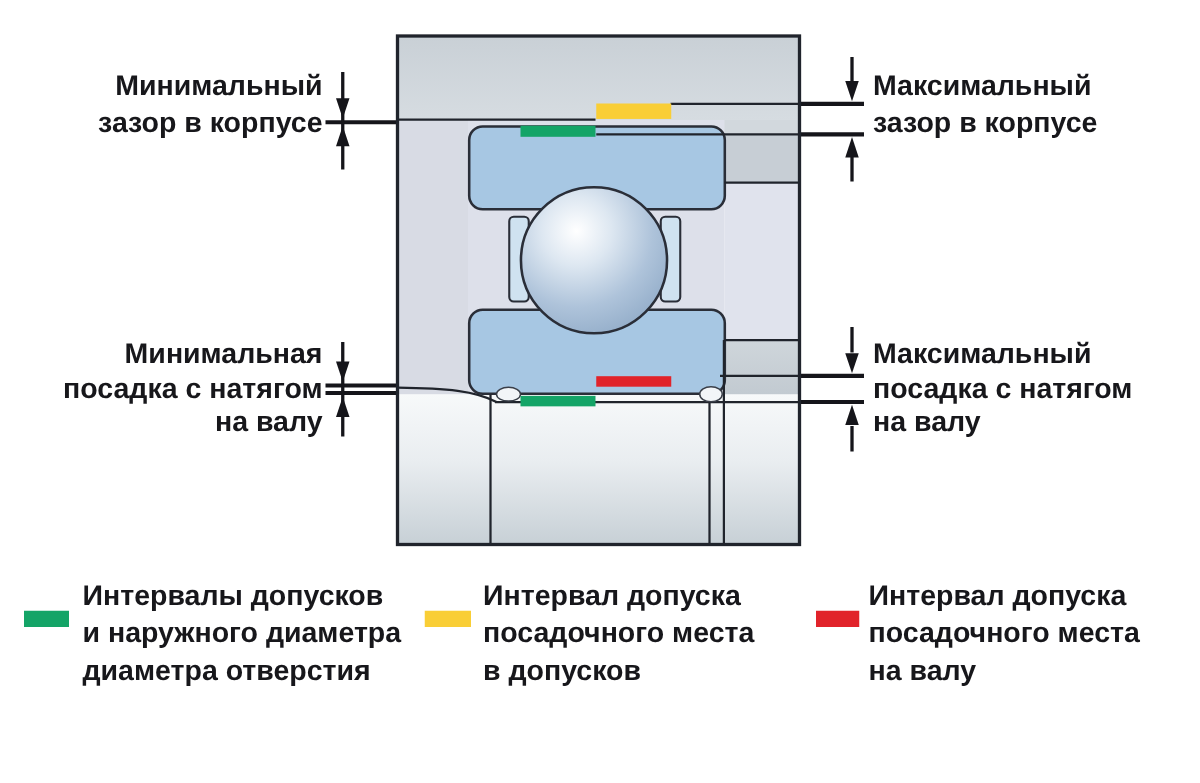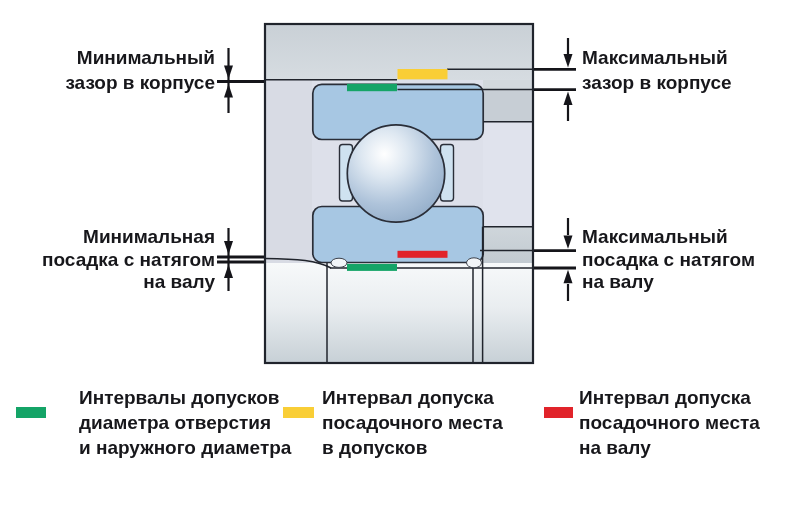--- a/index.html
+++ b/index.html
@@ -13,21 +13,21 @@
     letter-spacing:0px;
   }
   .label .ln{white-space:nowrap;}
   .lbl-top{line-height:25px;top:45px;}
   .lbl-bot{line-height:22.5px;top:226px;}
   .lbl-left{left:8px;width:207px;text-align:right;}
   .lbl-right{left:582px;width:215px;text-align:left;}
   .legend-item{position:absolute;top:385px;color:#17171b;font-weight:bold;
     font-size:19px;line-height:25px;}
   .legend-swatch{position:absolute;top:407px;}
-  .sw1{left:16px;}  .tx1{left:55px;width:245px;margin-left:24px;}
+  .sw1{left:16px;}  .tx1{left:55px;width:245px;}
   .sw2{left:283px;} .tx2{left:322px;width:230px;}
   .sw3{left:544px;} .tx3{left:579px;width:215px;}
 </style>
 </head>
 <body>
 
 <div class="canvas">
 
   <svg class="diagram-svg" viewBox="0 0 800 522">
     <defs>
@@ -144,22 +144,22 @@
     <div class="ln">Максимальный</div>
     <div class="ln">посадка с натягом</div>
     <div class="ln">на валу</div>
   </div>
 
   <svg class="legend-swatch sw1" width="30" height="11">
     <rect x="0" y="0" width="30" height="11" fill="#14a467"></rect>
   </svg>
   <div class="legend-item tx1">
     <div class="ln">Интервалы допусков</div>
+    <div class="ln">и наружного диаметра</div>
     <div class="ln">диаметра отверстия</div>
-    <div class="ln">и наружного диаметра</div>
   </div>
 
   <svg class="legend-swatch sw2" width="31" height="11">
     <rect x="0" y="0" width="31" height="11" fill="#f9ce36"></rect>
   </svg>
   <div class="legend-item tx2">
     <div class="ln">Интервал допуска</div>
     <div class="ln">посадочного места</div>
     <div class="ln">в допусков</div>
   </div>

